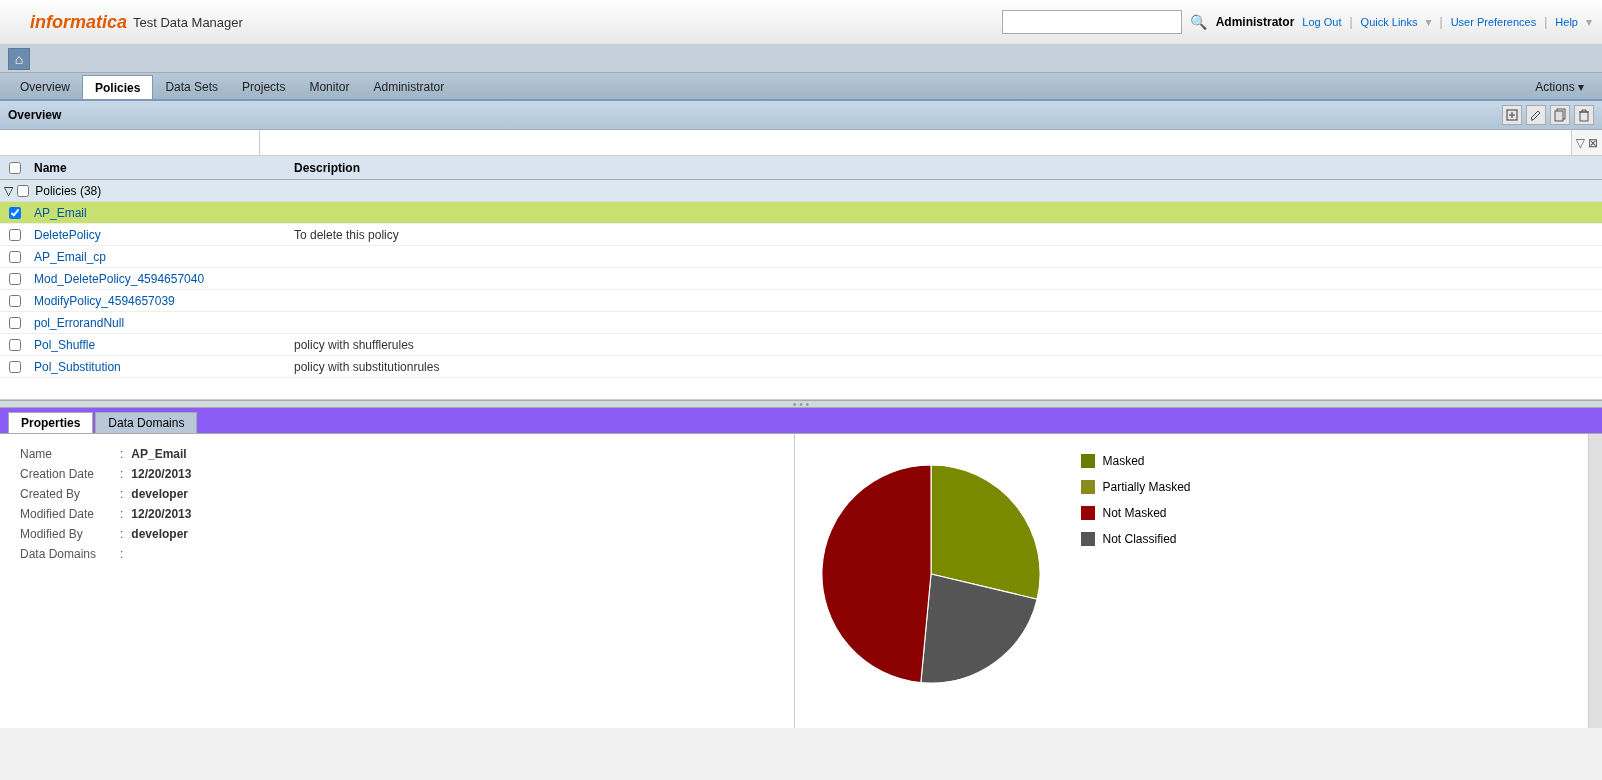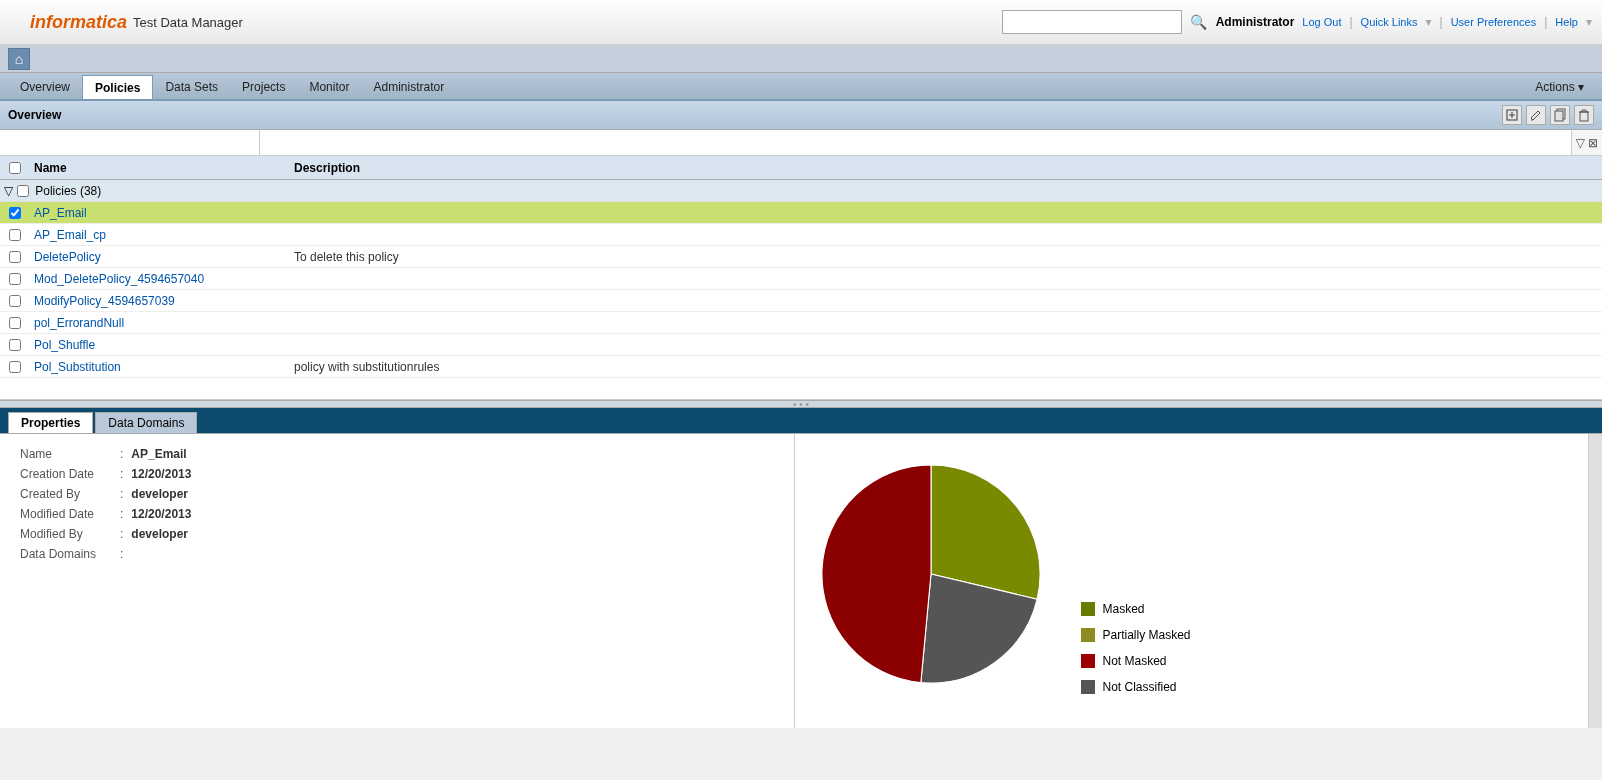--- a/index.html
+++ b/index.html
@@ -161,21 +161,21 @@
 
     
     #bottom-panel {
       display: flex;
       flex-direction: column;
       height: 320px;
       background: white;
     }
     #bottom-tabs {
       display: flex;
-      background: #0c4a6e;
+      background: #8b5cf6;
       border-bottom: 1px solid #aaa;
       height: 26px;
       align-items: flex-end;
       padding: 0 8px;
     }
     .bottom-tab {
       padding: 3px 12px;
       font-size: 12px;
       cursor: pointer;
       background: #b8c8d8;
@@ -215,21 +215,21 @@
     .prop-value { color: #333; font-weight: bold; }
 
     
     #chart-section {
       flex: 1;
       padding: 10px 16px;
       overflow-y: auto;
     }
     #chart-container {
       display: flex;
-      align-items: flex-end;
+      align-items: flex-start;
       gap: 30px;
       margin-top: 10px;
     }
     #pie-chart { position: relative; width: 240px; height: 240px; }
     #legend { display: flex; flex-direction: column; gap: 12px; }
     .legend-item { display: flex; align-items: center; gap: 8px; font-size: 12px; }
     .legend-swatch { width: 14px; height: 14px; flex-shrink: 0; }
 
     
     #right-scrollbar {
@@ -352,34 +352,34 @@
       <div class="row-checkbox">
         <input type="checkbox" checked="" style="">
       </div>
       <div class="row-name">AP_Email</div>
       <div class="row-desc"></div>
     </div>
     <div class="data-row">
       <div class="row-checkbox">
         <input type="checkbox" style="">
       </div>
+      <div class="row-name">DeletePolicy</div>
+      <div class="row-desc">To delete this policy</div>
+    </div>
+    <div class="data-row">
+      <div class="row-checkbox">
+        <input type="checkbox" style="">
+      </div>
       <div class="row-name">AP_Email_cp</div>
       <div class="row-desc"></div>
     </div>
     <div class="data-row">
       <div class="row-checkbox">
         <input type="checkbox" style="">
       </div>
-      <div class="row-name">DeletePolicy</div>
-      <div class="row-desc">To delete this policy</div>
-    </div>
-    <div class="data-row">
-      <div class="row-checkbox">
-        <input type="checkbox" style="">
-      </div>
       <div class="row-name">Mod_DeletePolicy_4594657040</div>
       <div class="row-desc"></div>
     </div>
     <div class="data-row">
       <div class="row-checkbox">
         <input type="checkbox" style="">
       </div>
       <div class="row-name">ModifyPolicy_4594657039</div>
       <div class="row-desc"></div>
     </div>
@@ -388,20 +388,21 @@
         <input type="checkbox" style="">
       </div>
       <div class="row-name">pol_ErrorandNull</div>
       <div class="row-desc"></div>
     </div>
     <div class="data-row">
       <div class="row-checkbox">
         <input type="checkbox" style="">
       </div>
       <div class="row-name">Pol_Shuffle</div>
+      <div class="row-desc">policy with shufflerules</div>
     </div>
     <div class="data-row">
       <div class="row-checkbox">
         <input type="checkbox" style="">
       </div>
       <div class="row-name">Pol_Substitution</div>
       <div class="row-desc">policy with substitutionrules</div>
     </div>
   </div>
 

